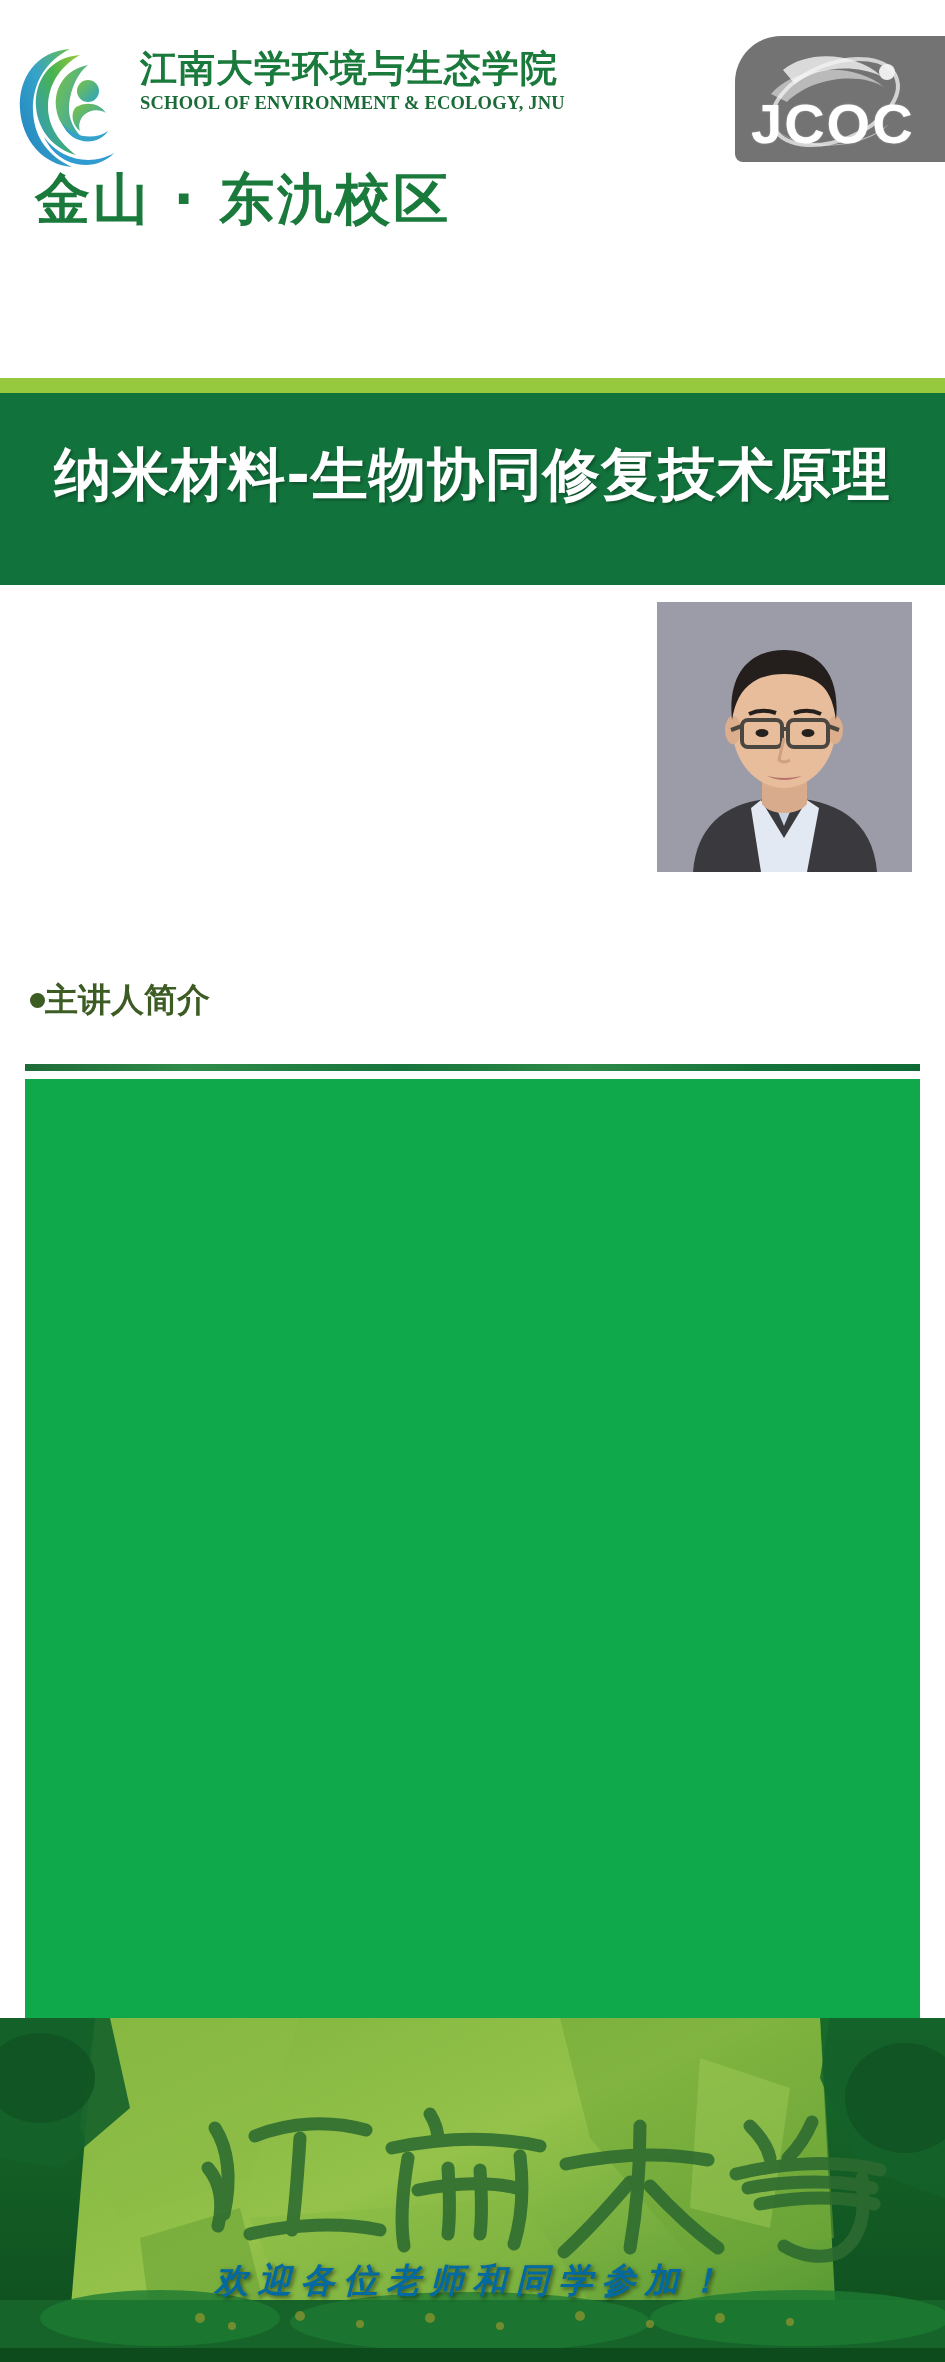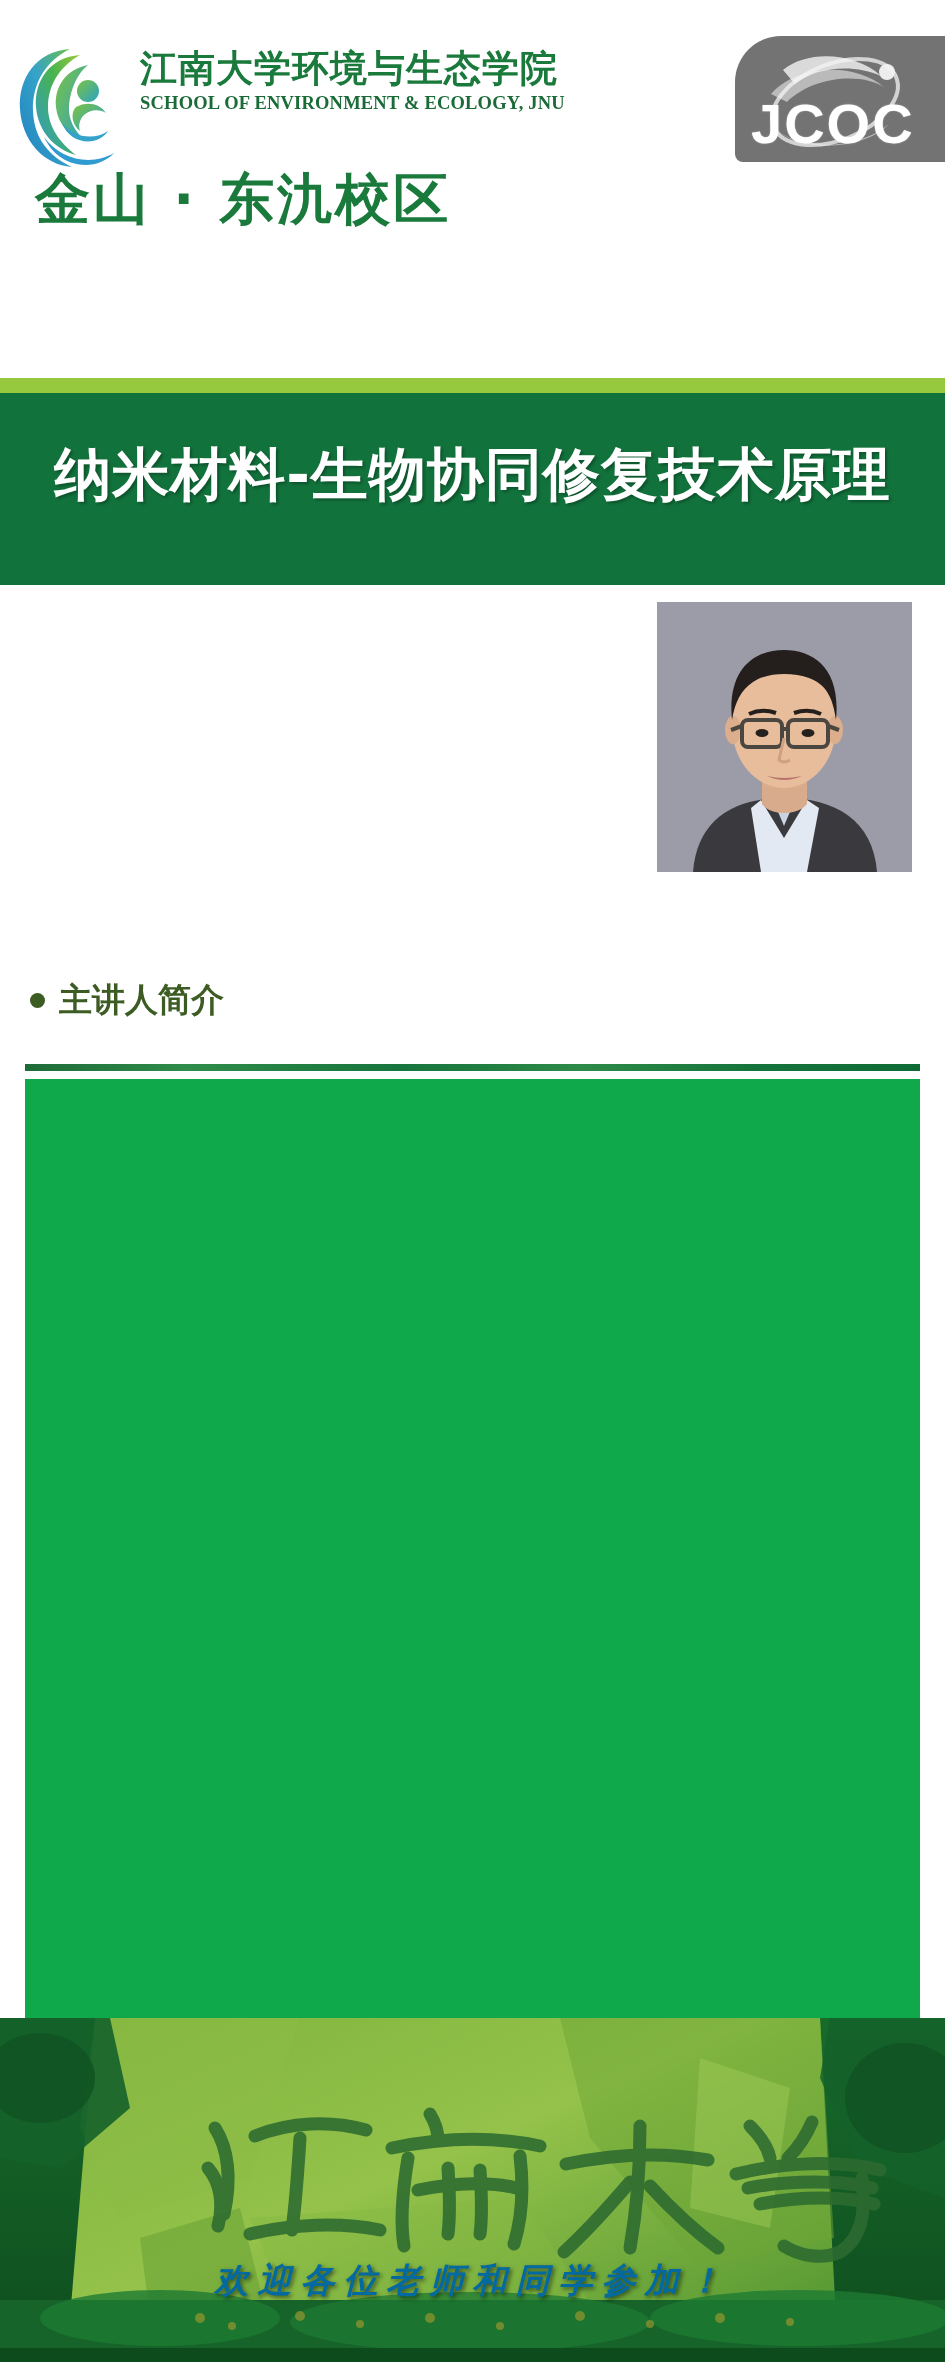--- a/index.html
+++ b/index.html
@@ -67,21 +67,21 @@
     position:absolute;left:657px;top:602px;width:255px;height:270px;
     background:#9a9aa6;overflow:hidden;
   }
   .portrait svg{display:block;}
 
   
   .bio-heading{
     position:absolute;left:30px;top:978px;
     color:#3d5c24;font-size:33px;font-weight:bold;
     font-family:"DejaVu Sans",sans-serif;white-space:nowrap;
-    display:flex;align-items:center;gap:14px;
+    display:flex;align-items:center;
   }
   .bullet{width:15px;height:15px;border-radius:50%;background:#3d5c24;display:inline-block;}
 
   .rule{
     position:absolute;left:25px;top:1064px;width:895px;height:7px;
     background:linear-gradient(90deg,#1e6b38 0%,#2f8c4a 18%,#17743c 42%,#2d8a48 62%,#14733a 82%,#0f6b35 100%);
   }
 
   
   .bio-box{

